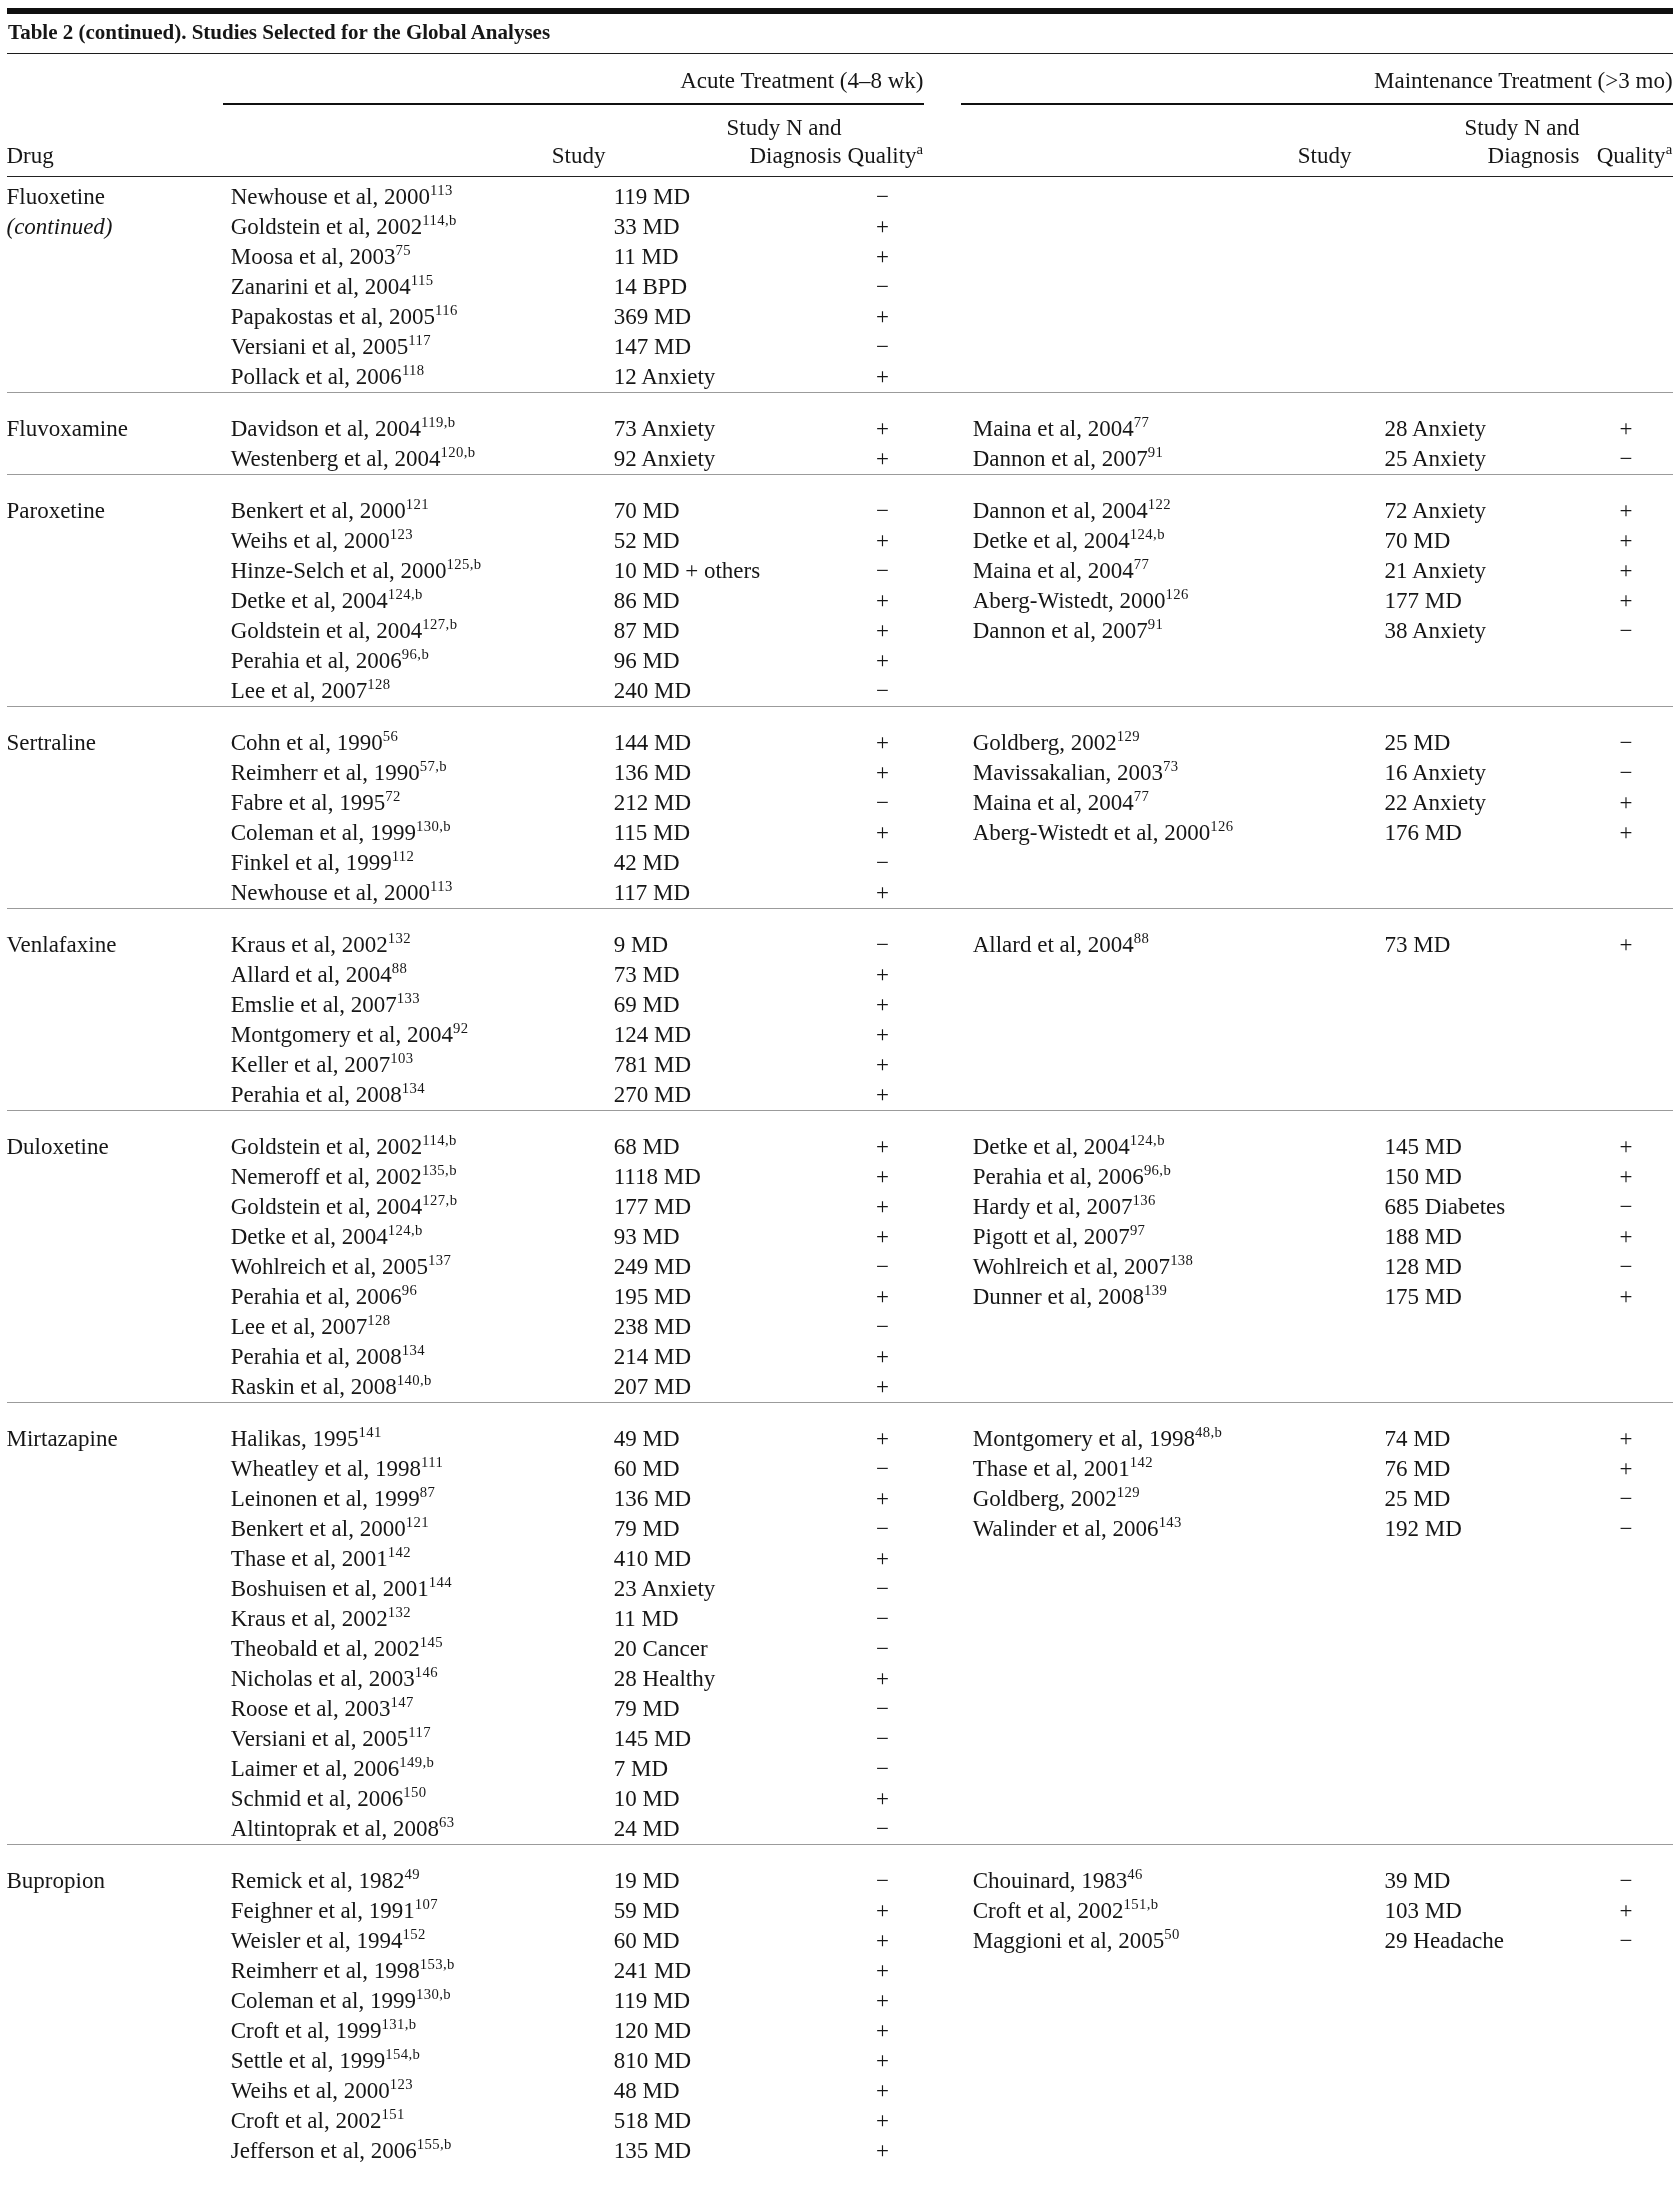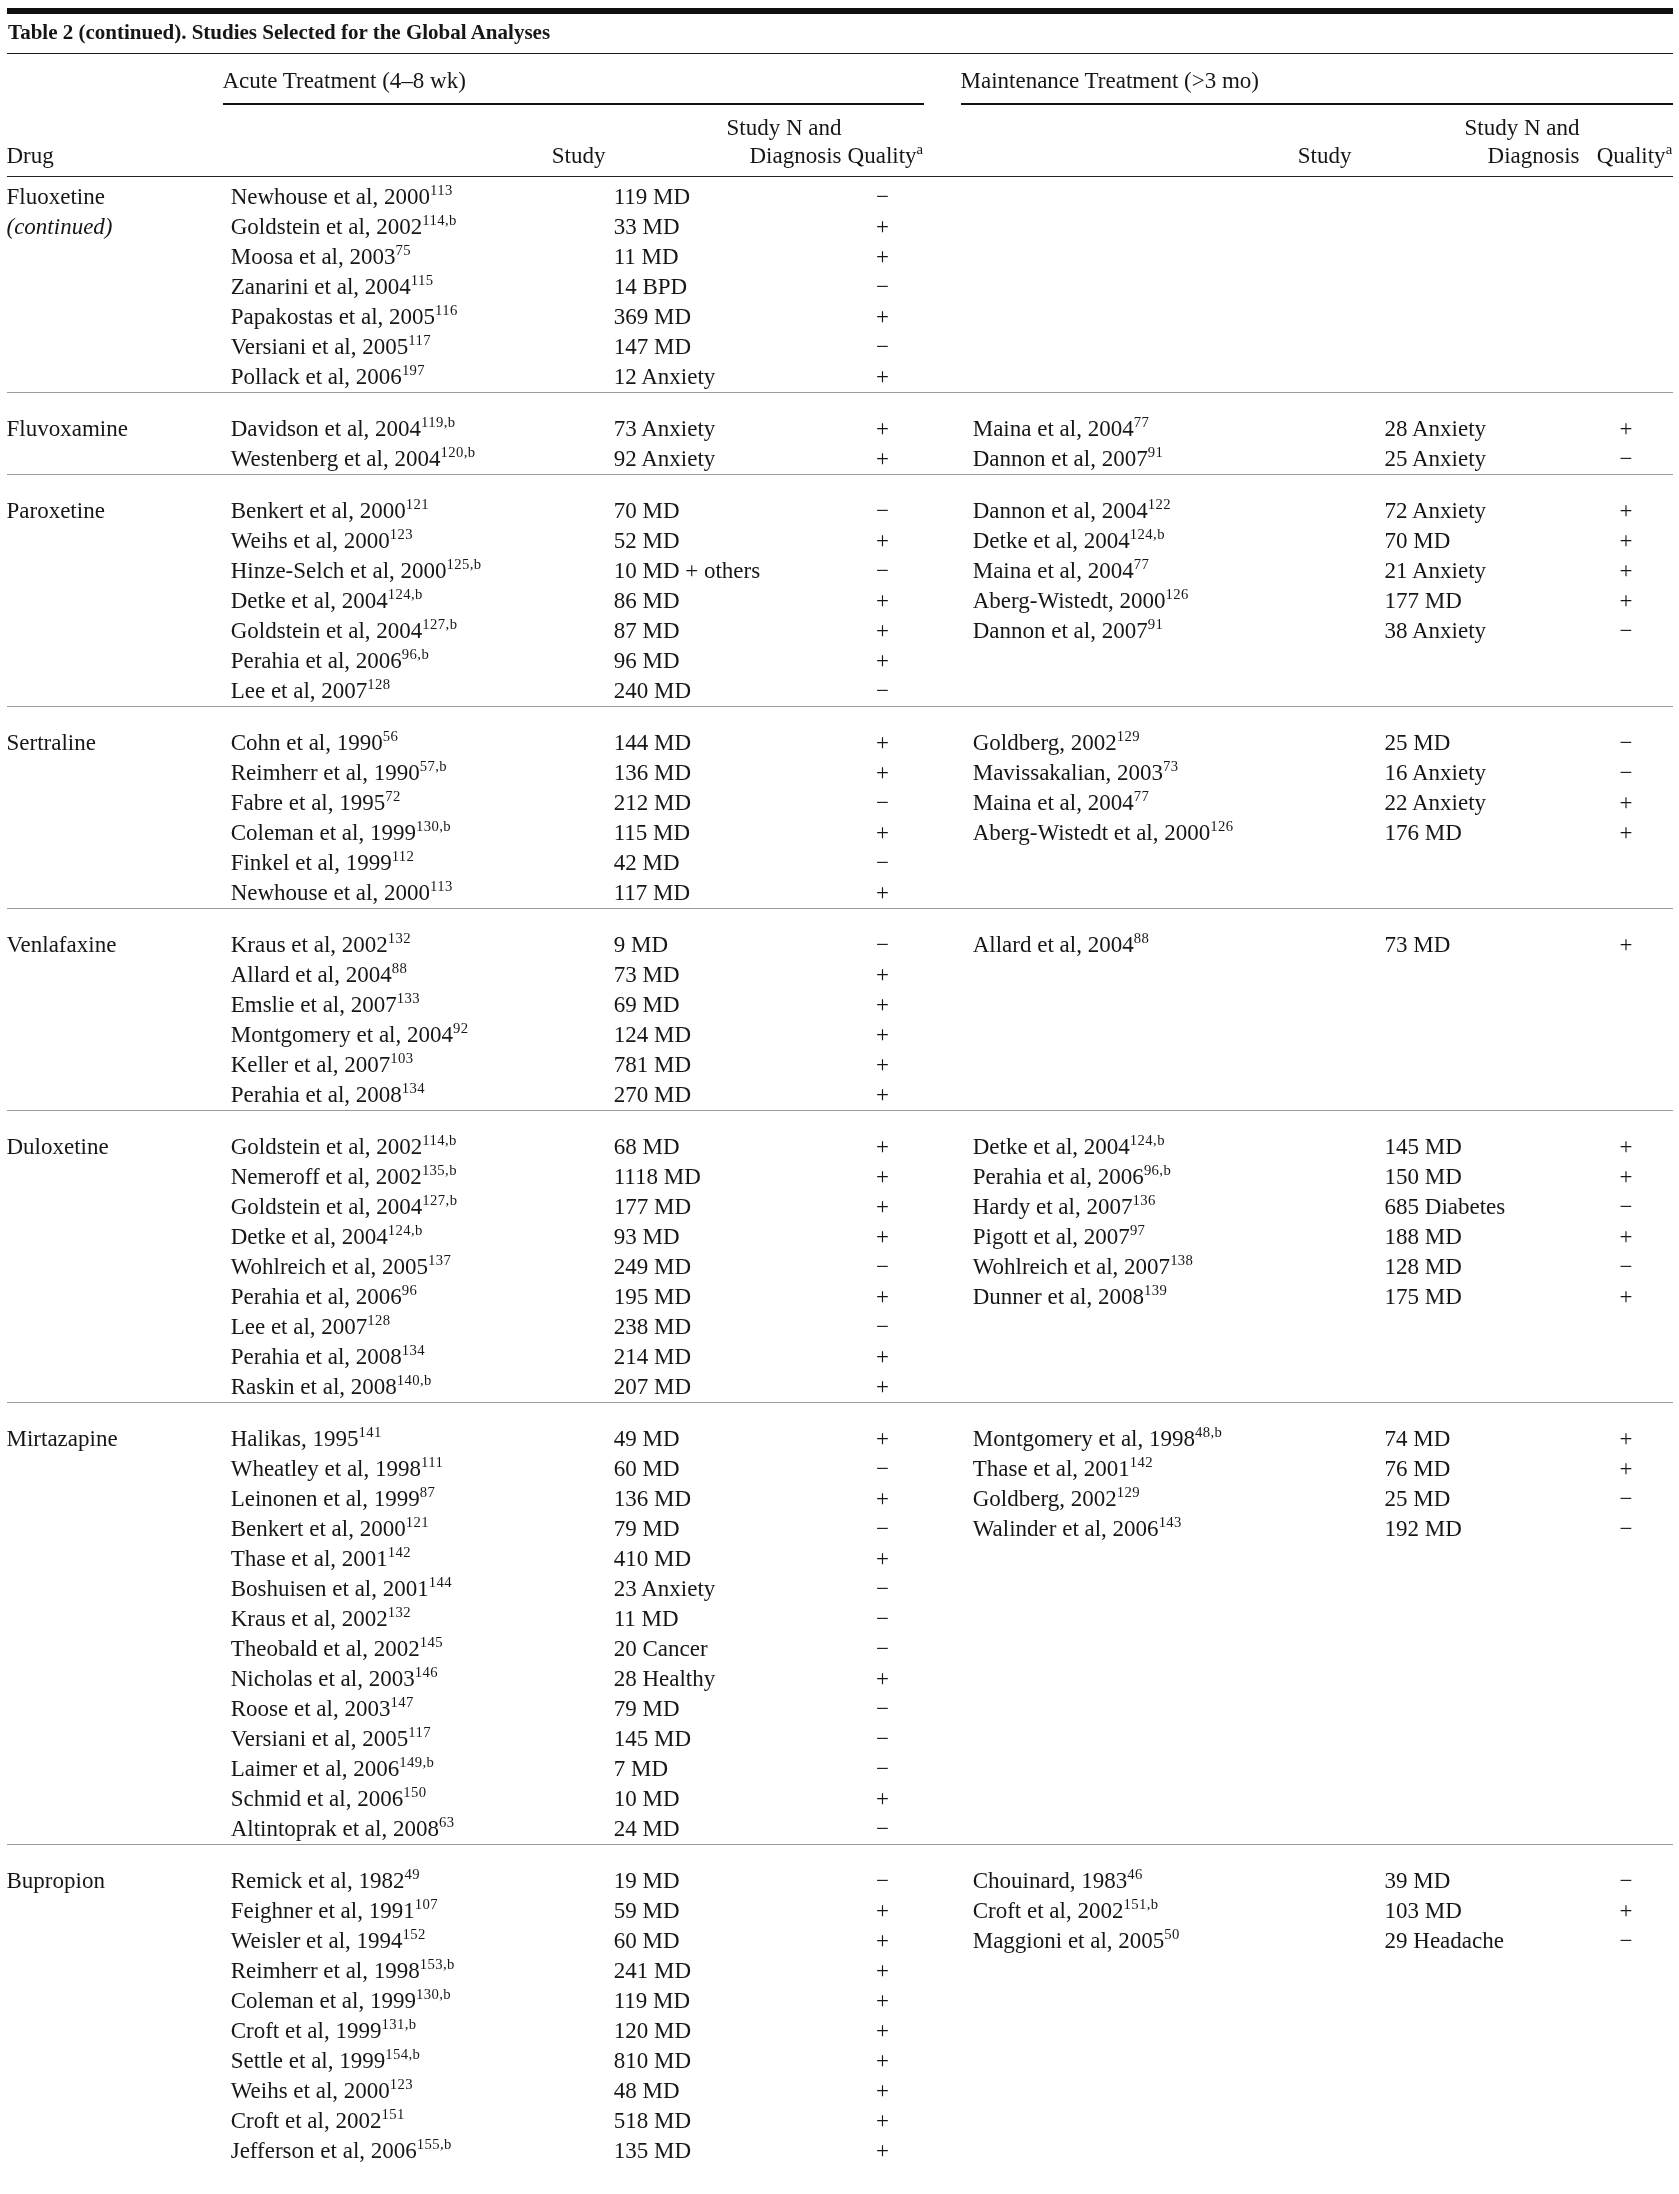--- a/index.html
+++ b/index.html
@@ -11,21 +11,21 @@
   .page { padding: 8.2px 6.5px 0 6.5px; }
 
   .rule-thick { height: 5.7px; background: #101010; }
   .title { font-size: 21px; font-weight: bold; padding: 6.5px 0 7.3px 1.6px; }
   .rule-thin { height: 1.6px; background: #1c1c1c; margin-bottom: 13px; }
 
   table { border-collapse: collapse; table-layout: fixed; width: 1666px; }
   th, td { margin: 0; padding: 0; font-weight: normal; }
 
   thead th { font-size: 23px; line-height: 28px; }
-  .group-th { text-align: left; border-bottom: 2.4px solid #101010; padding-bottom: 7.3px; }
+  .group-th { text-align: right; border-bottom: 2.4px solid #101010; padding-bottom: 7.3px; }
   .h2 th { vertical-align: bottom; border-bottom: 1.6px solid #222222; padding-bottom: 5.7px; padding-top: 9.8px; }
   .h2 .drug-h { text-align: left; }
   .h2 .c { text-align: right; }
 
   tbody td {
     font-size: 23px; line-height: 30px; height: 30px;
     vertical-align: top; white-space: nowrap; overflow: visible;
   }
   tbody tr.first-body td { padding-top: 4.9px; }
   tbody tr.group-start td { border-top: 0.8px solid #9b9b9b; padding-top: 21px; }
@@ -146,21 +146,21 @@
           <td class="study-a">Versiani et al, 2005<sup>117</sup></td>
           <td class="n-a">147 MD</td>
           <td class="q-a">−</td>
           <td class=""></td>
           <td class="study-m"></td>
           <td class="n-m"></td>
           <td class="q-m"></td>
         </tr>
         <tr>
           <td class="drug-cell"></td>
-          <td class="study-a">Pollack et al, 2006<sup>197</sup></td>
+          <td class="study-a">Pollack et al, 2006<sup>118</sup></td>
           <td class="n-a">12 Anxiety</td>
           <td class="q-a">+</td>
           <td class=""></td>
           <td class="study-m"></td>
           <td class="n-m"></td>
           <td class="q-m"></td>
         </tr>
         <tr class="group-start">
           <td class="drug-cell">Fluvoxamine</td>
           <td class="study-a">Davidson et al, 2004<sup>119,b</sup></td>

